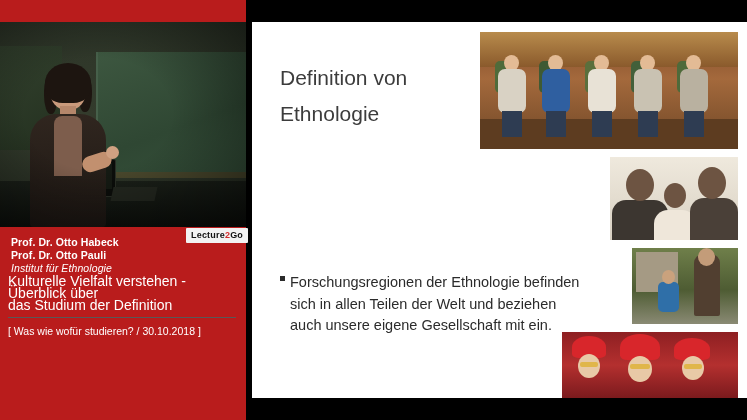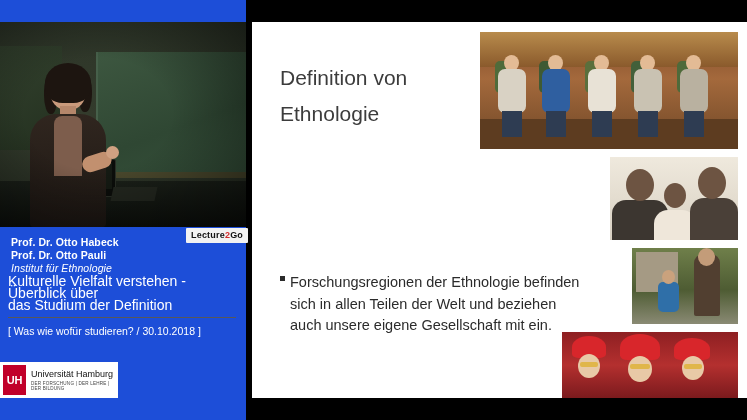--- a/index.html
+++ b/index.html
@@ -20,21 +20,21 @@
     background: #000;
   }
 
   
   #left-panel {
     position: absolute;
     left: 0;
     top: 0;
     width: 246px;
     height: 420px;
-    background: #1d4ed8;
+    background: #b91c1c;
   }
   #video-pane {
     position: absolute;
     left: 0;
     top: 22px;
     width: 246px;
     height: 205px;
     background: #20281f;
     overflow: hidden;
   }
@@ -459,27 +459,20 @@
     <div id="credits">
       <div class="cred-line cred-bold">Prof. Dr. Otto Habeck</div>
       <div class="cred-line cred-bold">Prof. Dr. Otto Pauli</div>
       <div class="cred-line cred-italic">Institut für Ethnologie</div>
       <div class="cred-sub">Kulturelle Vielfalt verstehen - Überblick über</div>
       <div class="cred-sub">das Studium der Definition</div>
       <div class="cred-rule"></div>
       <div class="cred-question">[ Was wie wofür studieren? / 30.10.2018 ]</div>
     </div>
 
-    <div id="uhh-logo">
-      <div id="uhh-mark">UH</div>
-      <div id="uhh-text">
-        <div id="uhh-name">Universität Hamburg</div>
-        <div id="uhh-motto">DER FORSCHUNG | DER LEHRE | DER BILDUNG</div>
-      </div>
-    </div>
   </div>
 
   <div id="slide">
 
     <div id="slide-title">Definition von Ethnologie</div>
 
 
     <div class="bullet-block" id="bullet-2">
       <span class="marker"></span>
       <div class="bullet-text">Forschungsregionen der Ethnologie befinden sich in allen Teilen der Welt und beziehen auch unsere eigene Gesellschaft mit ein.</div>

